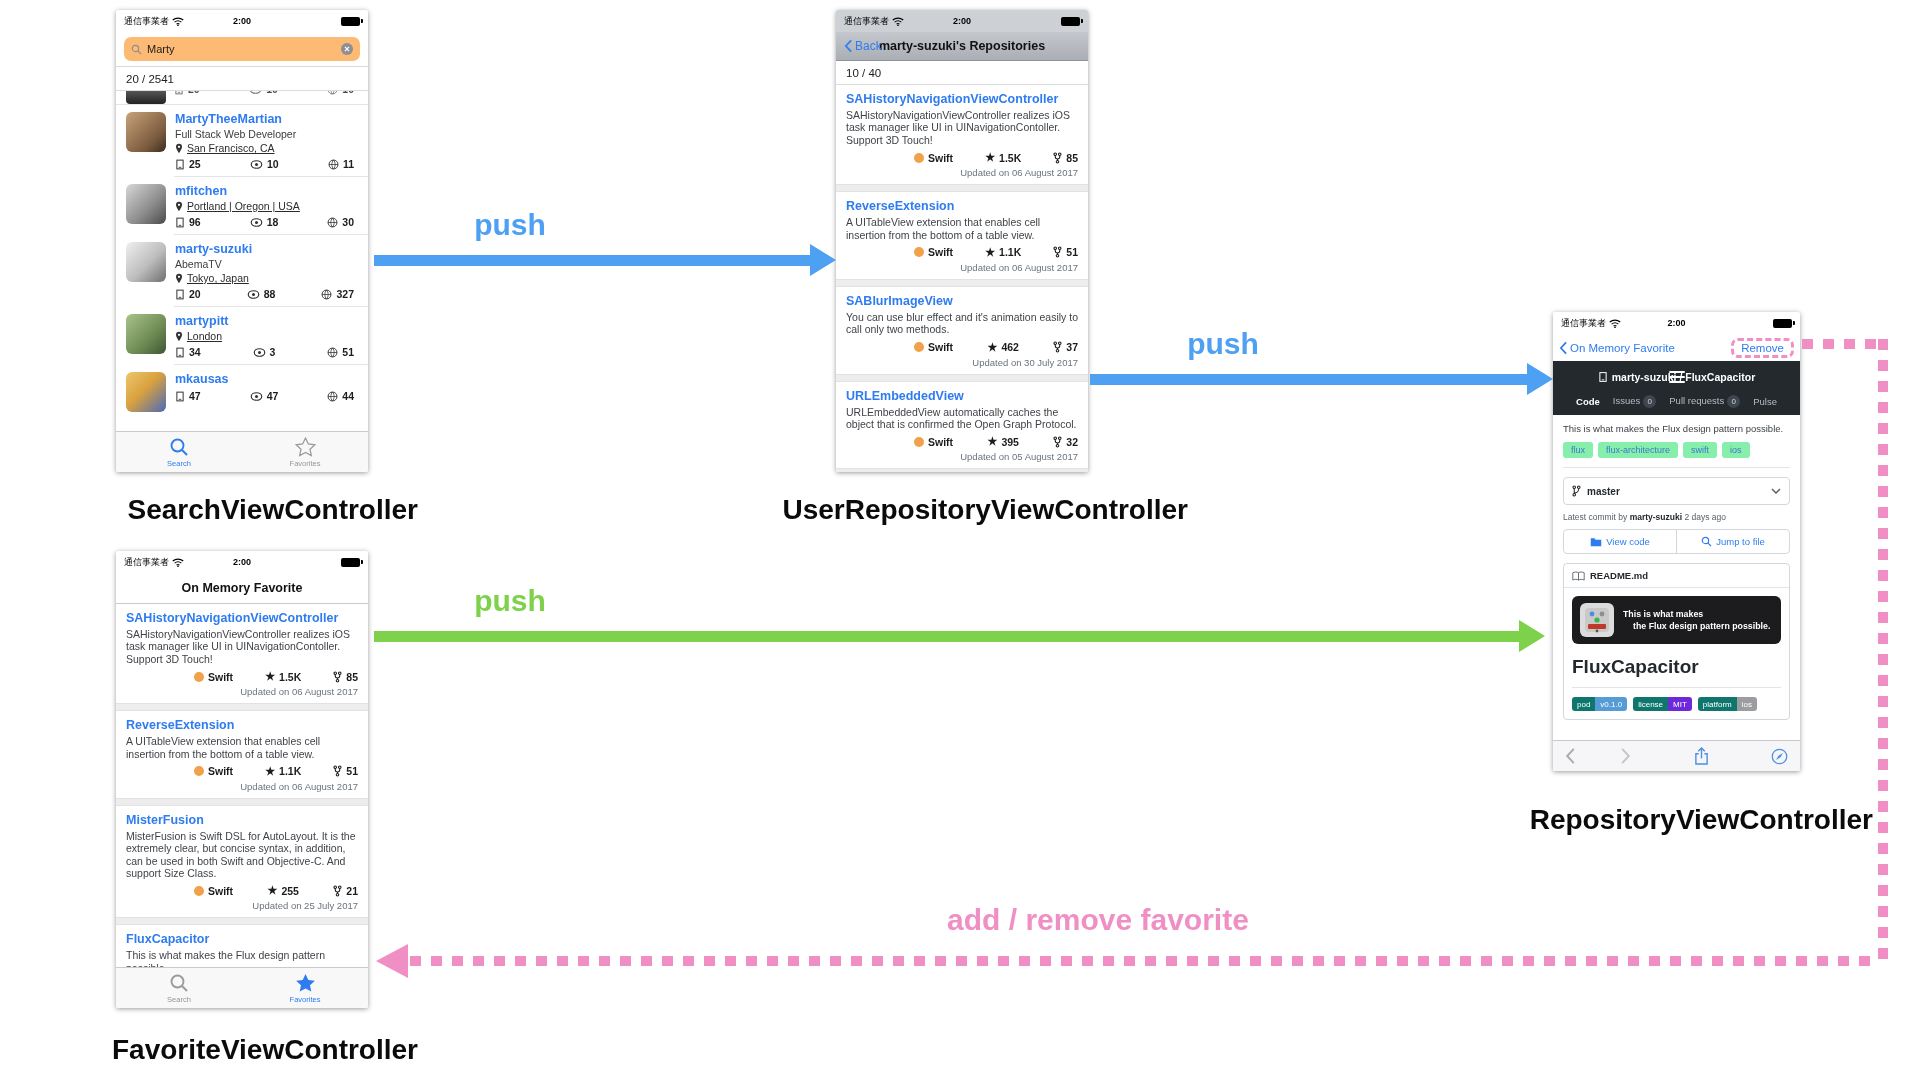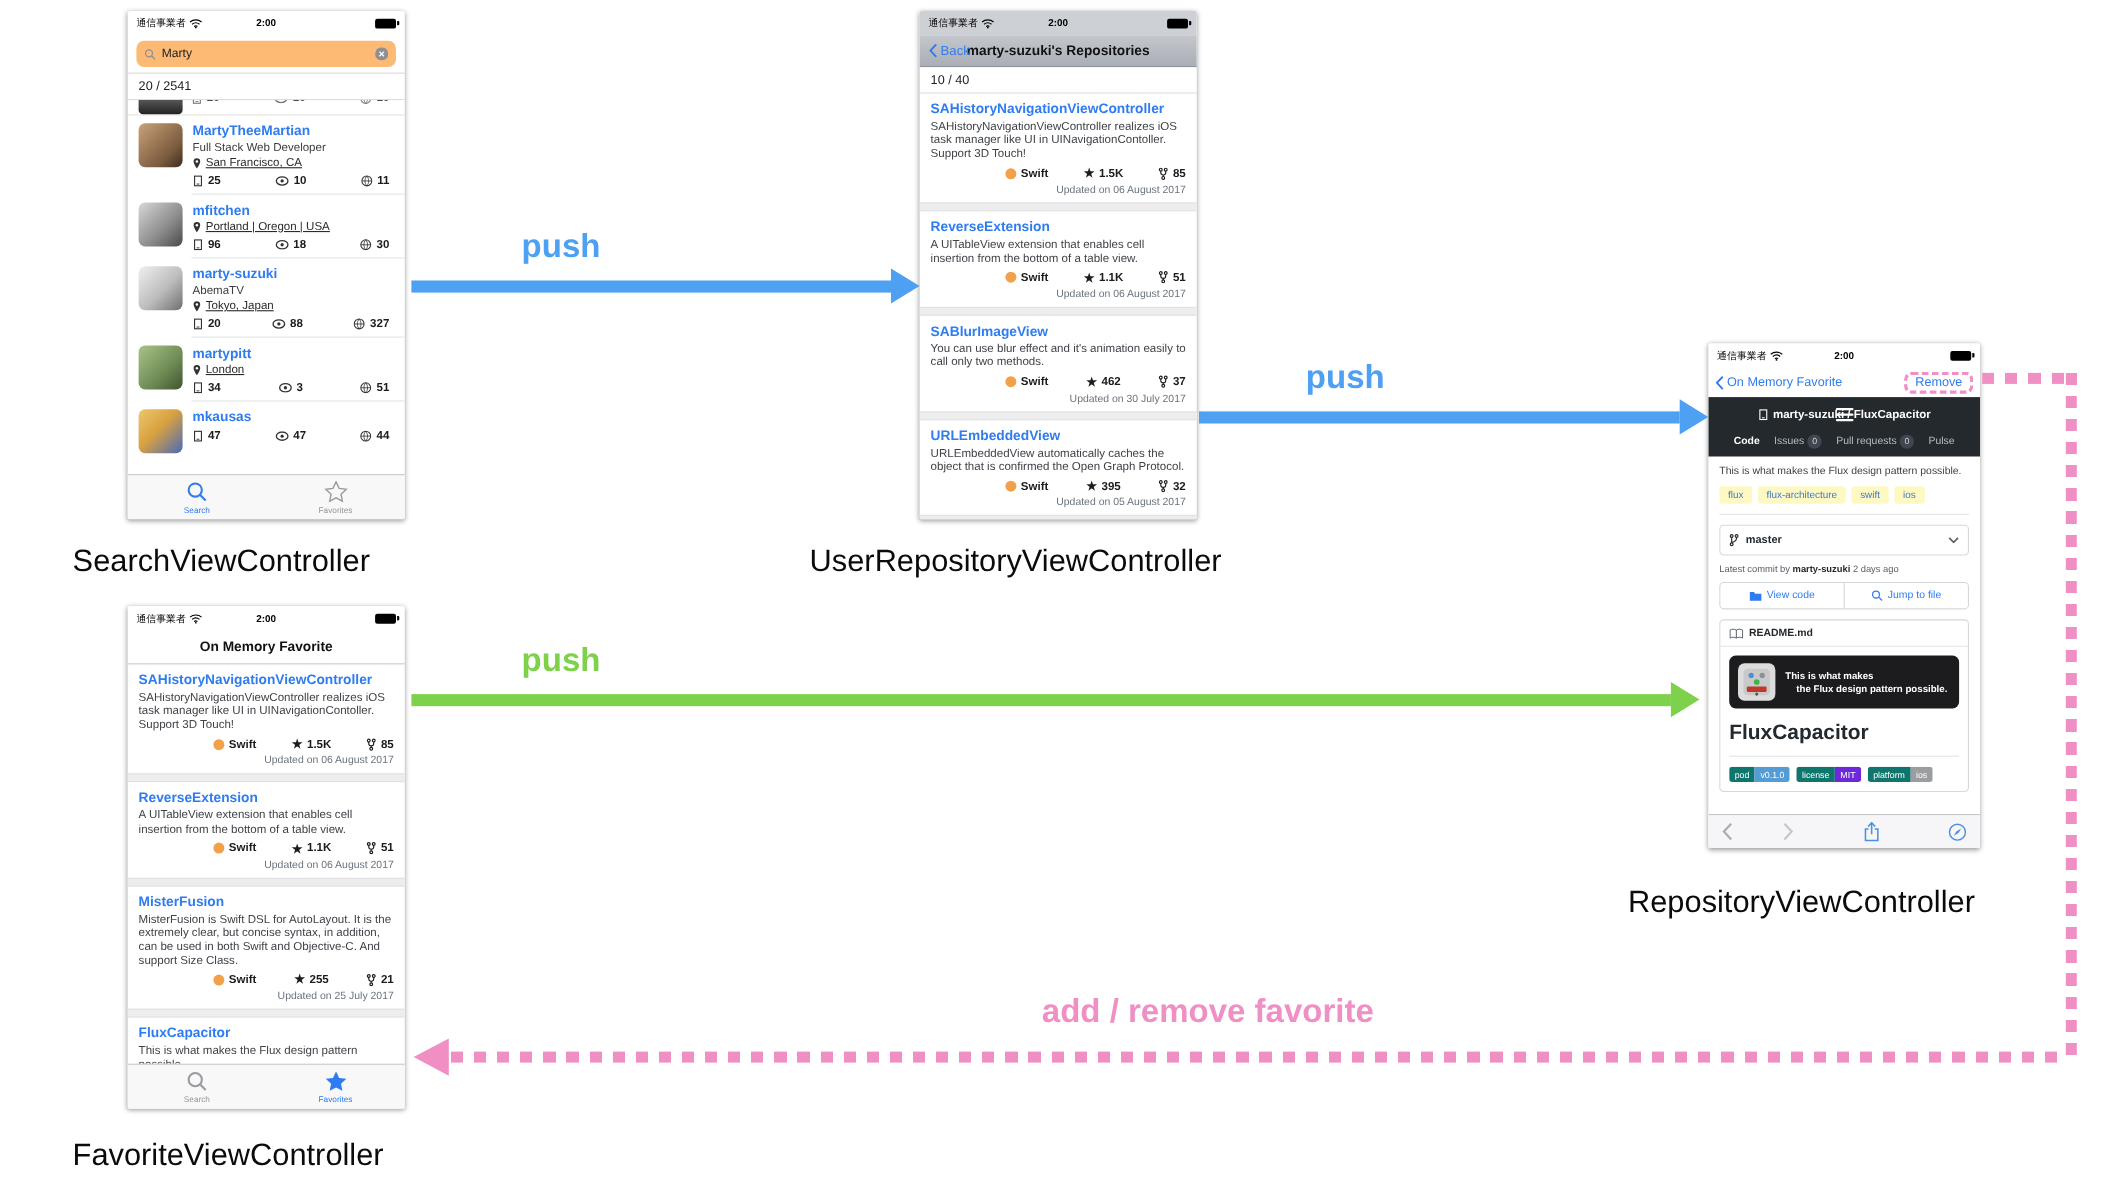--- a/index.html
+++ b/index.html
@@ -63,21 +63,21 @@
   .ghdr-top{display:flex;align-items:center;position:relative;height:20px;justify-content:center;}
   .burger{width:16px;display:flex;flex-direction:column;gap:3px;z-index:1;}
   .burger i{height:2px;background:#fff;border-radius:1px;}
   .rpath{position:absolute;left:0;right:0;text-align:center;font-size:10.5px;font-weight:bold;display:flex;align-items:center;justify-content:center;gap:4px;}
   .gtabs{display:flex;justify-content:center;gap:13px;margin-top:8px;font-size:9.5px;color:#b6bcc2;align-items:center;}
   .gtabs .sel{color:#fff;font-weight:bold;}
   .gbadge{display:inline-flex;align-items:center;justify-content:center;min-width:13px;height:13px;border-radius:8px;background:#3f4650;color:#d4d8dc;font-size:8px;margin-left:3px;}
   .rbody{padding:8px 10px 0;}
   .rdesc{font-size:9.5px;color:#3a3f44;}
   .pills{display:flex;gap:5px;margin-top:8px;}
-  .pill{background:#fef9c3;color:#4078c8;font-size:9px;padding:3px 8px;border-radius:3px;}
+  .pill{background:#86efac;color:#4078c8;font-size:9px;padding:3px 8px;border-radius:3px;}
   .rhr{border:none;border-top:1px solid #e1e4e8;margin:9px 0;}
   .branch{border:1px solid #d4d8dc;border-radius:4px;height:26px;display:flex;align-items:center;gap:6px;padding:0 8px;font-size:10px;}
   .branch b{font-weight:bold;color:#24292e;}
   .commit{font-size:8.5px;color:#586069;margin:7px 0;}
   .commit b{color:#24292e;}
   .btnrow{border:1px solid #d4d8dc;border-radius:4px;display:flex;}
   .btnrow .half{flex:1;display:flex;align-items:center;justify-content:center;gap:4px;padding:6px 0;font-size:9.5px;color:#2e7cf0;}
   .btnrow .half+.half{border-left:1px solid #d4d8dc;}
   .readme{border:1px solid #d4d8dc;border-radius:4px;margin-top:9px;}
   .rmhead{display:flex;align-items:center;gap:5px;padding:6px 8px;font-size:9.5px;font-weight:bold;color:#24292e;border-bottom:1px solid #e1e4e8;}
@@ -95,21 +95,21 @@
   .sftoolbar{position:absolute;left:0;right:0;bottom:0;height:30px;background:#f6f6f8;border-top:1px solid #c8c8cc;display:flex;align-items:center;padding:0 12px;}
   .sftoolbar .fwd{margin-left:44px;}
   .sftoolbar .share{margin:0 auto;}
   
   .bar{position:absolute;height:11px;}
   .head{position:absolute;width:0;height:0;}
   .flowlbl{position:absolute;font-size:30px;font-weight:bold;text-align:center;}
   .blue{color:#4da0f2;} .green{color:#7ed24b;} .pink{color:#f08fc4;}
   .dotsh{position:absolute;height:10px;background:repeating-linear-gradient(90deg,#f08fc4 0 11px,transparent 11px 21px);}
   .dotsv{position:absolute;width:10px;background:repeating-linear-gradient(180deg,#f08fc4 0 11px,transparent 11px 21px);}
-  .caption{position:absolute;font-size:28px;font-weight:normal;color:#0b0b0b;text-align:left;}
+  .caption{position:absolute;font-size:28px;font-weight:bold;color:#0b0b0b;text-align:right;}
   svg{display:block;}
 </style>
 </head>
 <body>
 
 <div class="canvas">
 
   <div class="phone" style="left:116px;top:10px;width:252px;height:462px;">
     <div class="sbar">
       <span class="carrier">

